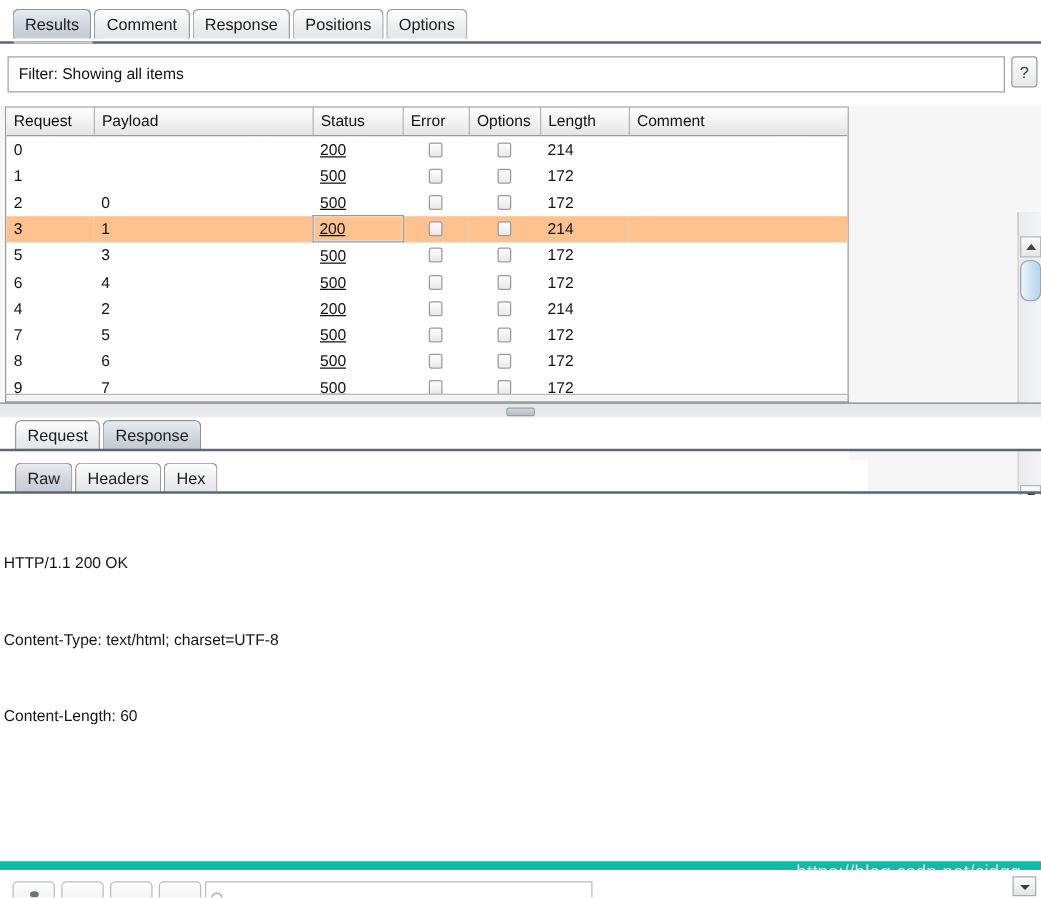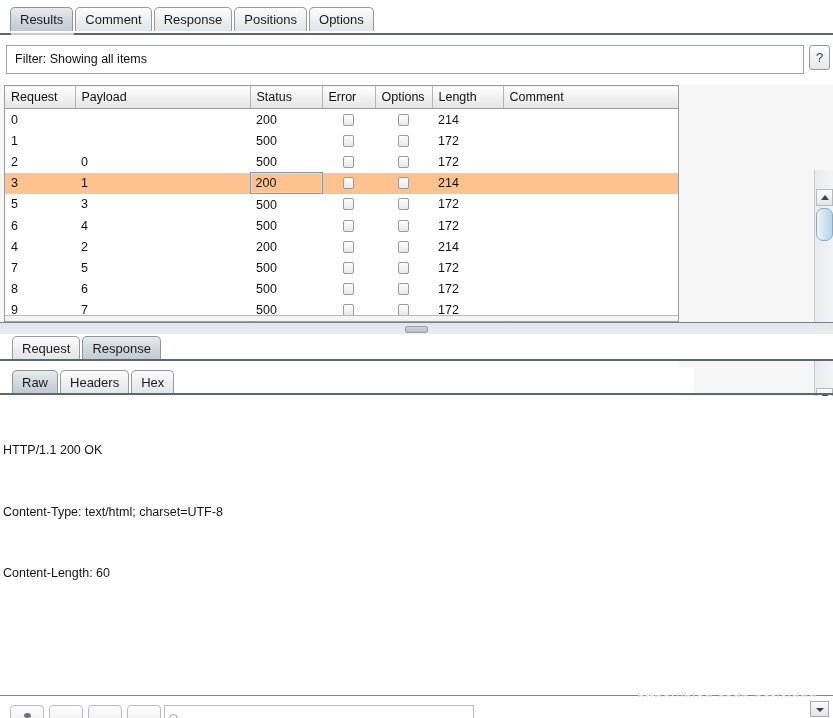--- a/index.html
+++ b/index.html
@@ -126,21 +126,21 @@
   }
   table.results td {
     height: 21px;
     padding: 0 0 0 6px;
     border: none;
     color: #111;
     white-space: nowrap;
     vertical-align: middle;
   }
   tr.row.selected td { background: #fdc28e; }
-  td.status-cell { position: relative; }
+  td.status-cell { position: relative; text-decoration: underline; }
   tr.row.selected td.status-cell {
     background: #fdc28e;
     border: 1px solid #7f9db9;
     box-shadow: inset 0 0 0 1px #fbd3ad;
     padding-left: 5px;
     height: 19px;
   }
   .chk {
     display: inline-block;
     width: 11px; height: 12px;
@@ -266,21 +266,21 @@
     width: 833px; height: 2px;
     background: #5d6672;
   }
 
   
   .resp-body {
     position: absolute;
     left: 0; top: 396px;
     width: 833px; height: 300px;
     background: #ffffff;
-    border-bottom: 1px solid #14b8a6;
+    border-bottom: 7px solid #14b8a6;
     box-sizing: border-box;
     padding: 3px 0 0 3px;
     font-size: 12.5px;
     line-height: 20.5px;
     color: #151515;
     overflow: hidden;
     white-space: pre;
   }
   .resp-line { height: 20.5px; }
 

